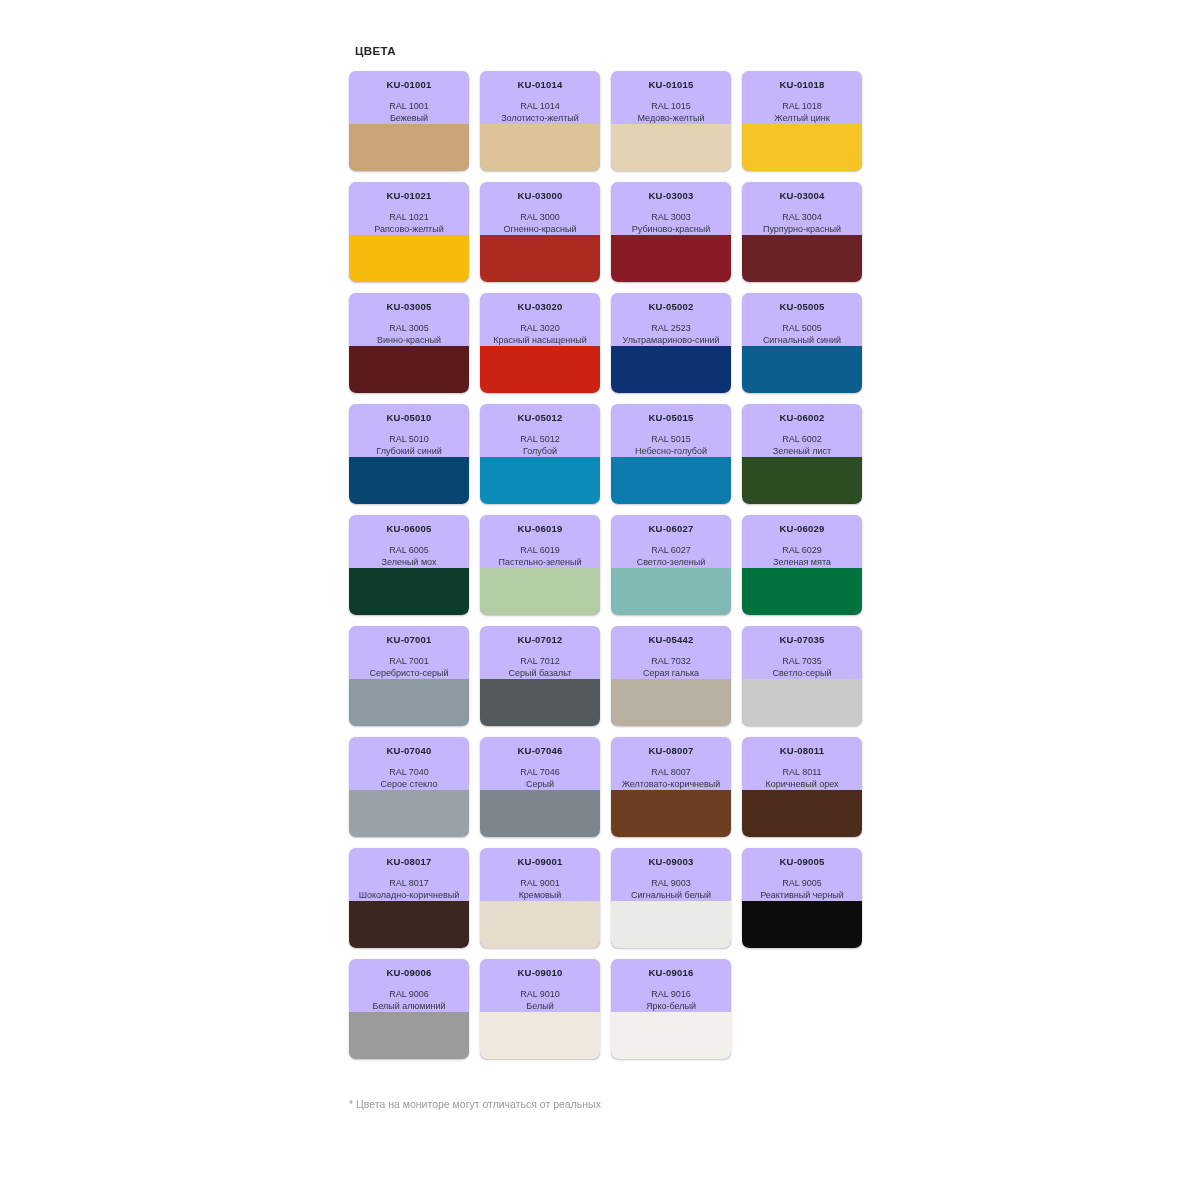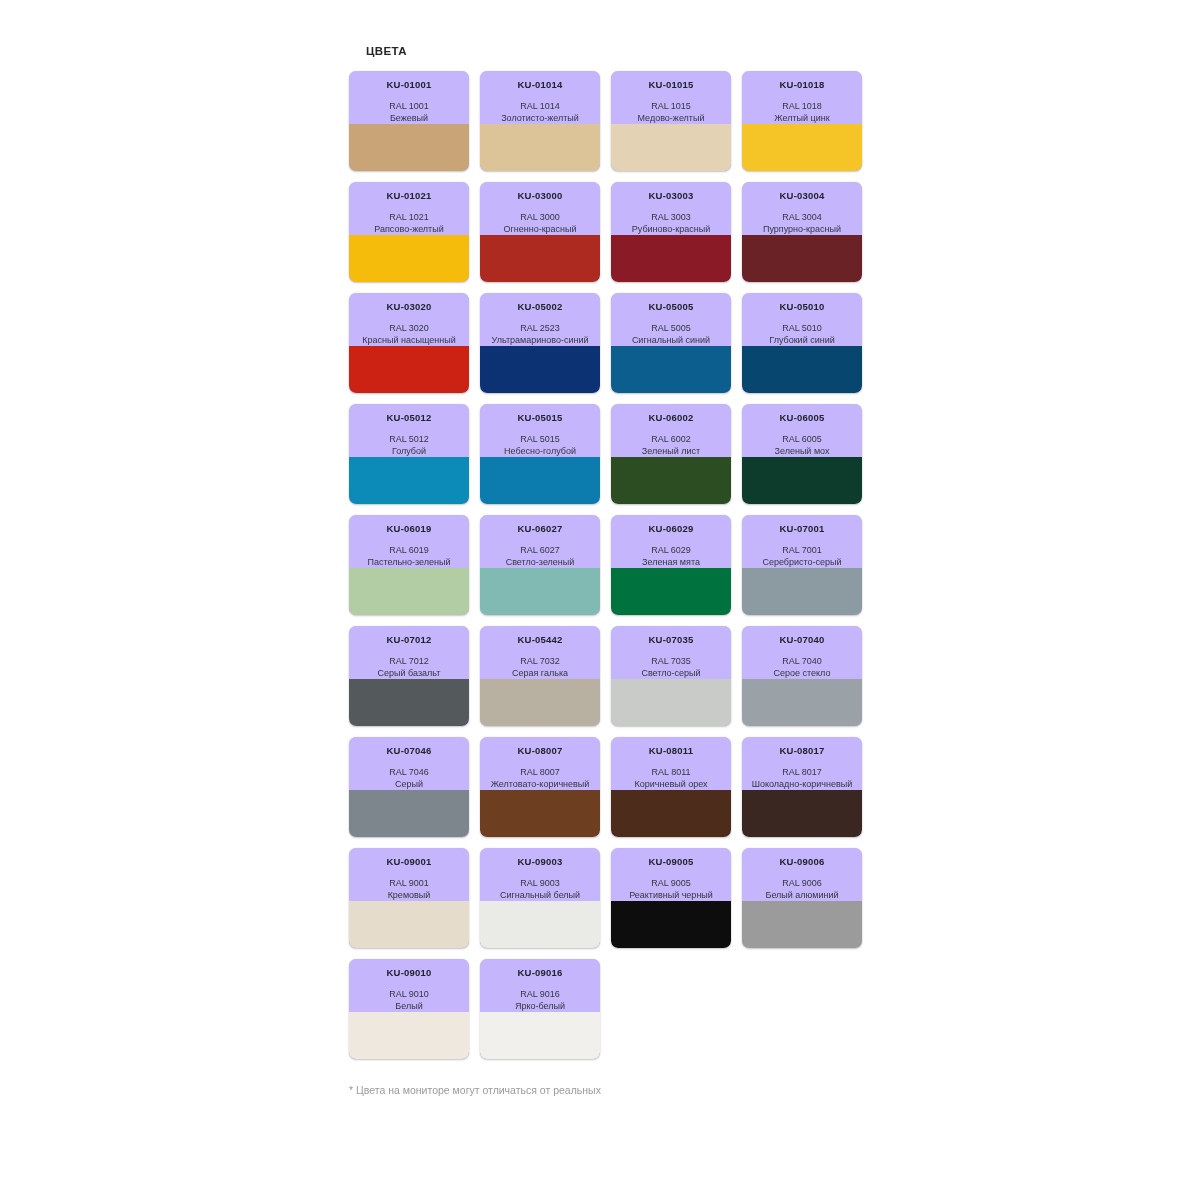--- a/index.html
+++ b/index.html
@@ -20,21 +20,21 @@
     position: absolute;
     left: 349px;
     top: 44px;
     width: 520px;
   }
   .section-title {
     font-size: 11.5px;
     font-weight: bold;
     letter-spacing: 0.4px;
     color: #262626;
-    margin: 0 0 13px 17px;
+    margin: 0 0 13px 6px;
     text-transform: uppercase;
     line-height: 14px;
   }
   .swatch-grid {
     display: flex;
     flex-wrap: wrap;
     gap: 11px;
     width: 524px;
   }
   .swatch-card {
@@ -75,21 +75,21 @@
     line-height: 12px;
     word-break: break-word;
   }
   .swatch-color {
     margin-top: auto;
     width: 100%;
     border-bottom-left-radius: 7px;
     border-bottom-right-radius: 7px;
   }
   .footnote {
-    margin-top: 24px;
+    margin-top: 38px;
     font-size: 10.5px;
     color: #9b9b9b;
     line-height: 14px;
   }
 </style>
 </head>
 <body>
 
 <div id="page">
 
@@ -155,20 +155,28 @@
       <div class="swatch-card">
         <div class="swatch-text">
           <div class="swatch-code">KU-03004</div>
           <div class="swatch-ral">RAL 3004</div>
           <div class="swatch-name">Пурпурно-красный</div>
         </div>
         <div class="swatch-color" style="background: rgb(107, 34, 38); height: 85px;"></div>
       </div>
       <div class="swatch-card">
         <div class="swatch-text">
+          <div class="swatch-code">KU-03005</div>
+          <div class="swatch-ral">RAL 3005</div>
+          <div class="swatch-name">Винно-красный</div>
+        </div>
+        <div class="swatch-color" style="background: rgb(92, 26, 29); height: 85px;"></div>
+      </div>
+      <div class="swatch-card">
+        <div class="swatch-text">
           <div class="swatch-code">KU-03020</div>
           <div class="swatch-ral">RAL 3020</div>
           <div class="swatch-name">Красный насыщенный</div>
         </div>
         <div class="swatch-color" style="background: rgb(204, 34, 20); height: 85px;"></div>
       </div>
       <div class="swatch-card">
         <div class="swatch-text">
           <div class="swatch-code">KU-05002</div>
           <div class="swatch-ral">RAL 2523</div>

